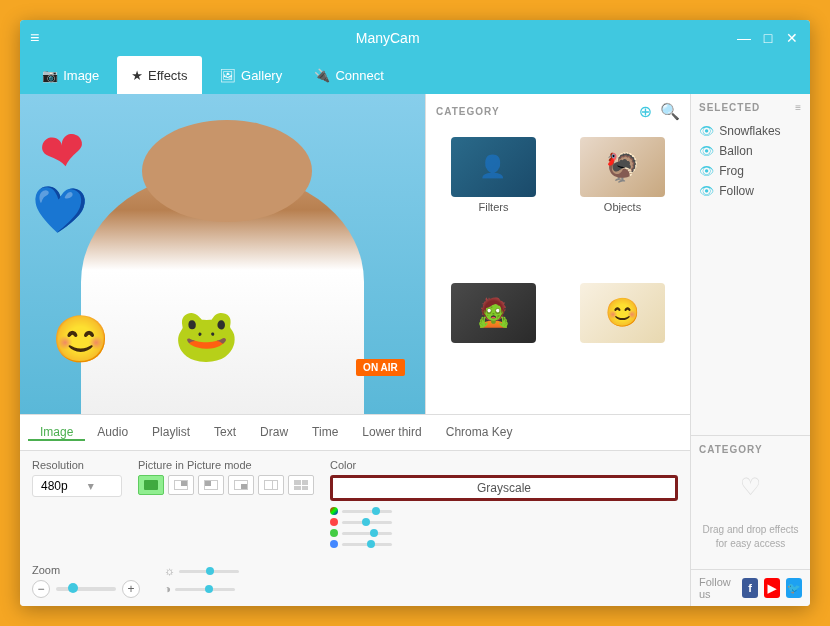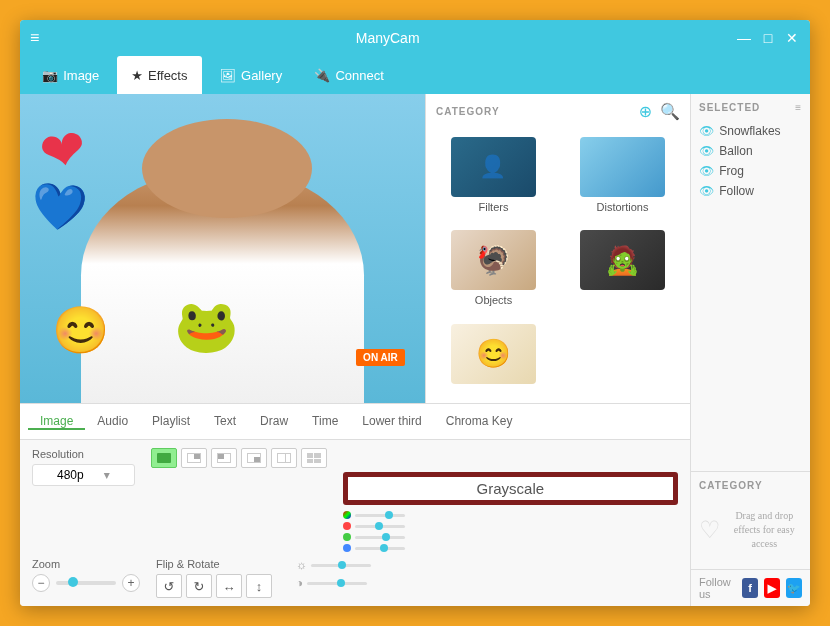--- a/index.html
+++ b/index.html
@@ -319,25 +319,24 @@
     }
     .favorites-header {
       font-size: 10px;
       color: #999;
       letter-spacing: 1px;
       font-weight: 600;
       margin-bottom: 8px;
     }
     .favorites-empty {
       display: flex;
-      flex-direction: row;
-      align-items: center;
-      gap: 6px;
+      flex-direction: column;
+      align-items: center;
+      gap: 22px;
       padding: 10px 0;
-      font-family: Liberation Serif, serif;
     }
     .heart-icon-outline {
       font-size: 24px;
       color: #ddd;
     }
     .favorites-hint {
       font-size: 10px;
       color: #aaa;
       text-align: center;
       line-height: 1.4;
@@ -410,21 +409,21 @@
       font-size: 11px;
       color: #666;
       font-weight: 500;
     }
     .resolution-select {
       display: flex;
       align-items: center;
       border: 1px solid #ddd;
       border-radius: 3px;
       background: white;
-      padding: 3px 24px;
+      padding: 3px 8px;
       font-size: 12px;
       cursor: pointer;
       gap: 20px;
       min-width: 90px;
     }
     .resolution-select .arrow { color: #999; }
     .zoom-row {
       display: flex;
       align-items: center;
       gap: 6px;
@@ -506,28 +505,27 @@
       font-size: 13px;
       color: #555;
     }
     .color-group {
       display: flex;
       flex-direction: column;
       gap: 4px;
       flex: 1;
     }
     .color-btn {
-      border: 5px solid #7f1d1d;
+      border: 3px solid #7f1d1d;
       background: white;
       padding: 3px 10px;
-      font-size: 15px;
+      font-size: 12px;
       border-radius: 3px;
       cursor: pointer;
       color: #555;
-      margin-top: 24px;
     }
     .color-sliders {
       display: flex;
       flex-direction: column;
       gap: 3px;
       margin-top: 2px;
     }
     .color-slider-row {
       display: flex;
       align-items: center;
@@ -646,26 +644,20 @@
           </div>
           <div class="category-grid">
 
             <div class="category-item">
               <div class="category-thumb">
                 <div class="thumb-filters">👤</div>
               </div>
               <span class="category-name">Filters</span>
             </div>
 
-            <div class="category-item">
-              <div class="category-thumb">
-                <div class="thumb-distortions"></div>
-              </div>
-              <span class="category-name">Distortions</span>
-            </div>
 
 
 
 
             <div class="category-item">
               <div class="category-thumb">
                 <div class="thumb-objects">🦃</div>
               </div>
               <span class="category-name">Objects</span>
             </div>
@@ -703,20 +695,21 @@
 
           <div class="control-group">
             <span class="control-label">Resolution</span>
             <div class="resolution-select">
               <span>480p</span>
               <span class="arrow">▾</span>
             </div>
           </div>
 
           <div class="pip-group">
+            <span class="control-label">Picture in Picture mode</span>
             <div class="pip-options">
               <div class="pip-btn active-pip">
                 <div style="width:14px;height:10px;background:#40aa40;border-radius:1px;"></div>
               </div>
               <div class="pip-btn">
                 <div style="width:14px;height:10px;position:relative;">
                   <div style="position:absolute;top:0;left:0;width:14px;height:10px;border:1px solid #ccc;"></div>
                   <div style="position:absolute;top:1px;right:1px;width:6px;height:5px;background:#aaa;"></div>
                 </div>
               </div>
@@ -743,20 +736,21 @@
                   <div style="background:#ccc;"></div>
                     <div style="background:#ccc;"></div>
                   <div style="background:#ccc;"></div>
                     <div style="background:#ccc;"></div>
                 </div>
               </div>
             </div>
           </div>
 
           <div class="color-group">
+            <span class="control-label">Color</span>
             <button class="color-btn">Grayscale</button>
             <div class="color-sliders">
               <div class="color-slider-row">
                 <div class="color-dot" style="background:linear-gradient(135deg,#ff0000,#00ff00,#0000ff);"></div>
                 <div class="mini-slider" style="background:#ddd;">
                   <div class="mini-slider-thumb" style="left:60%;background:#40C8E0;"></div>
                 </div>
               </div>
               <div class="color-slider-row">
                 <div class="color-dot" style="background:#ff4444;"></div>
@@ -773,42 +767,33 @@
               <div class="color-slider-row">
                 <div class="color-dot" style="background:#4488ff;"></div>
                 <div class="mini-slider" style="background:#ddd;">
                   <div class="mini-slider-thumb" style="left:50%;background:#40C8E0;"></div>
                 </div>
               </div>
             </div>
           </div>
         </div>
 
-        <div class="controls-row" style="margin-top:6px;">
+        <div class="controls-row" style="margin-top:16px;">
 
           <div class="control-group">
             <span class="control-label">Zoom</span>
             <div class="zoom-row">
               <div class="zoom-minus">−</div>
               <div class="zoom-slider">
                 <div class="zoom-slider-thumb"></div>
               </div>
               <div class="zoom-plus">+</div>
             </div>
           </div>
 
-          <div class="flip-rotate-group">
-            <span class="control-label">Flip &amp; Rotate</span>
-            <div class="flip-rotate-btns">
-              <div class="fr-btn">↺</div>
-              <div class="fr-btn">↻</div>
-              <div class="fr-btn">↔</div>
-              <div class="fr-btn">↕</div>
-            </div>
-          </div>
 
           <div style="display:flex;flex-direction:column;gap:4px;margin-left:8px;">
             <div class="brightness-row">
               <span class="bright-icon">☼</span>
               <div class="mini-slider" style="background:#ddd;width:60px;">
                 <div class="mini-slider-thumb" style="left:45%;background:#40C8E0;"></div>
               </div>
             </div>
             <div class="brightness-row">
               <span class="bright-icon">◑</span>

